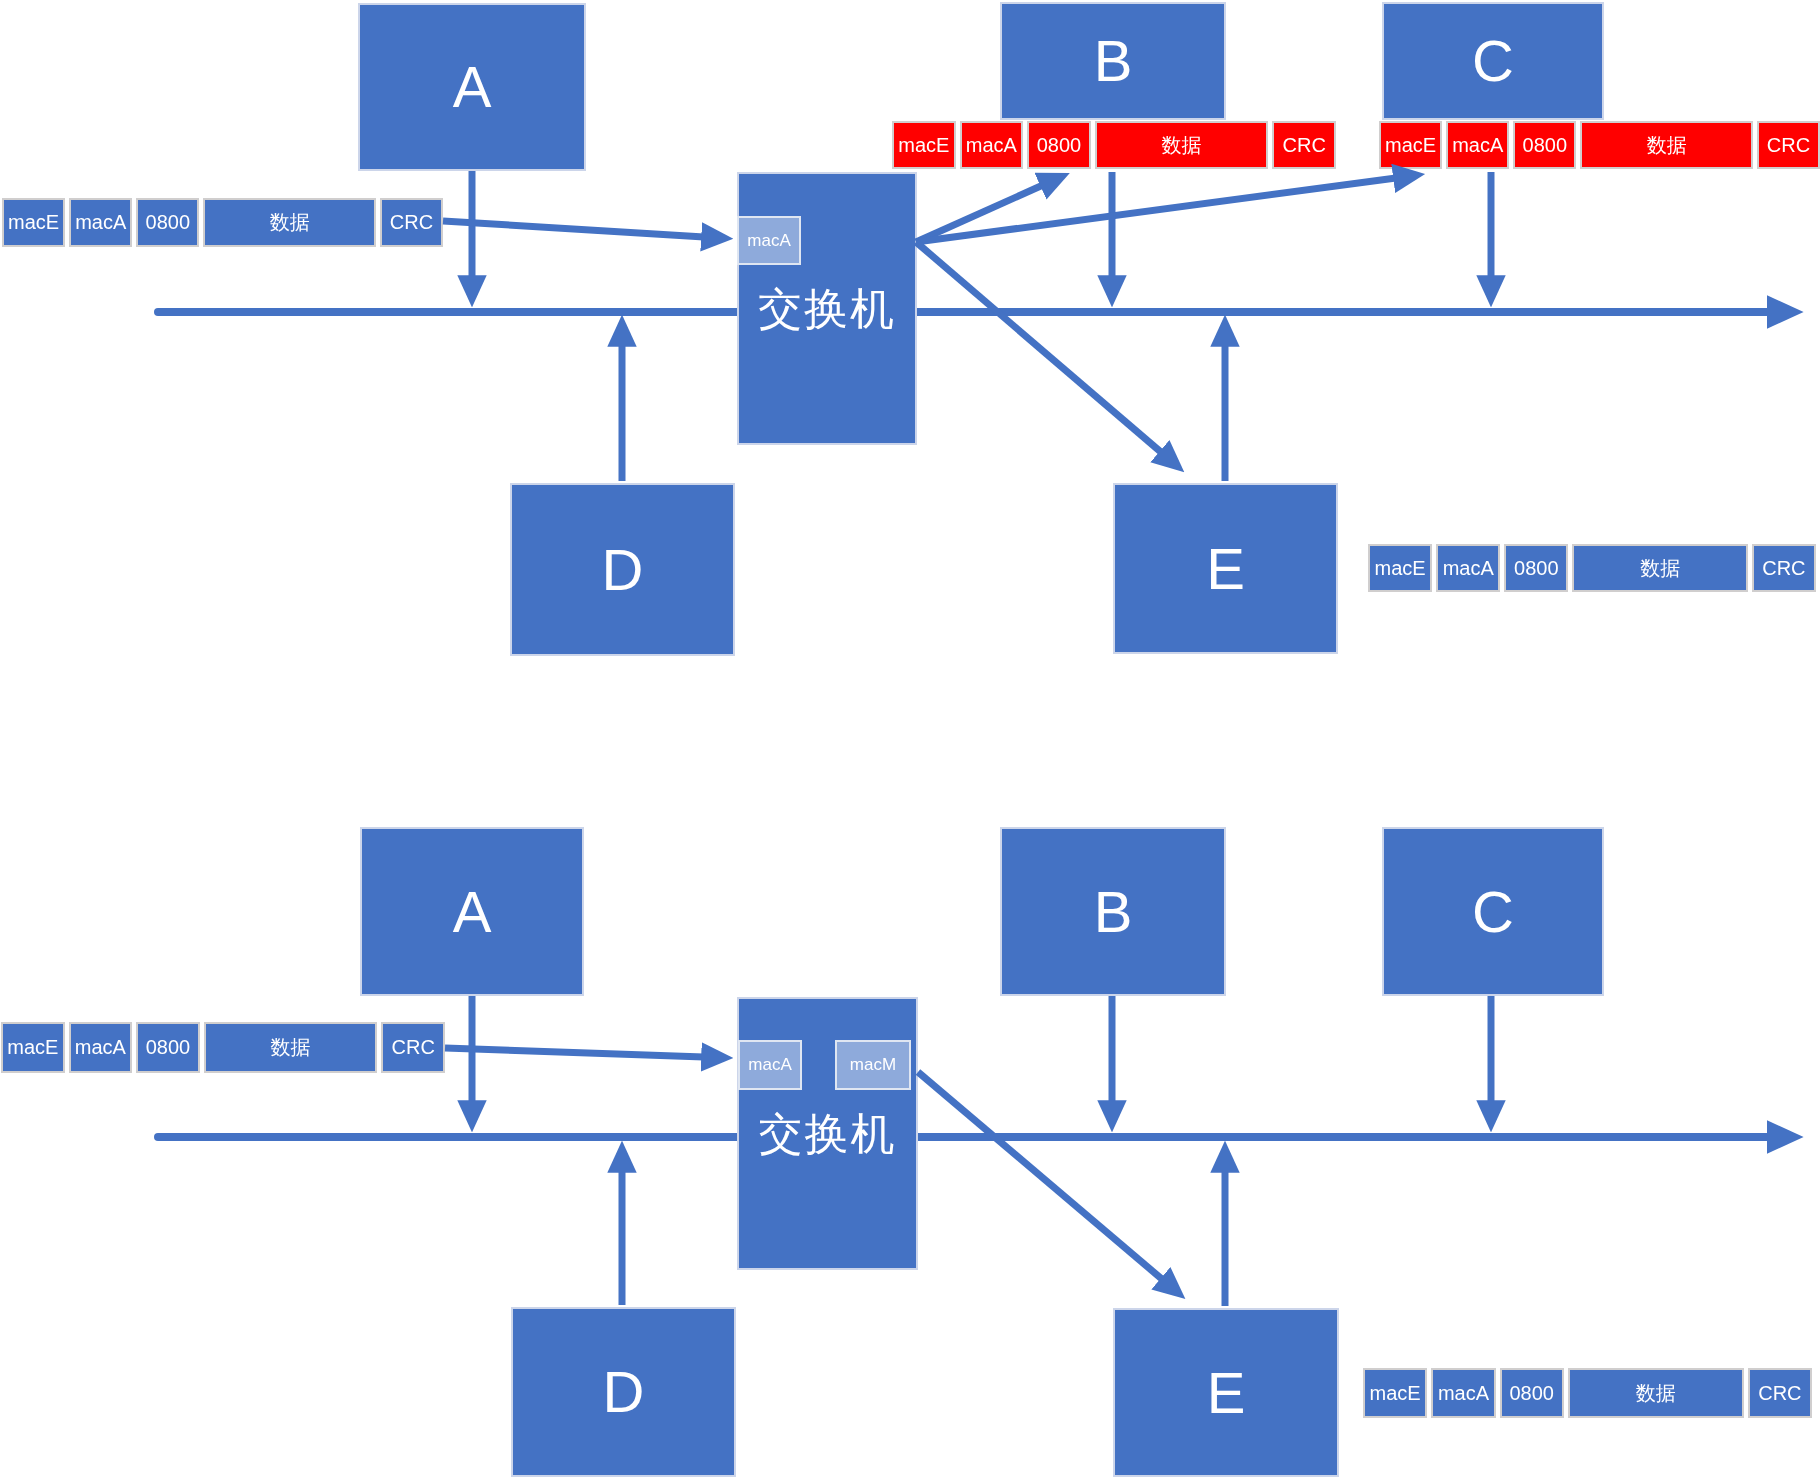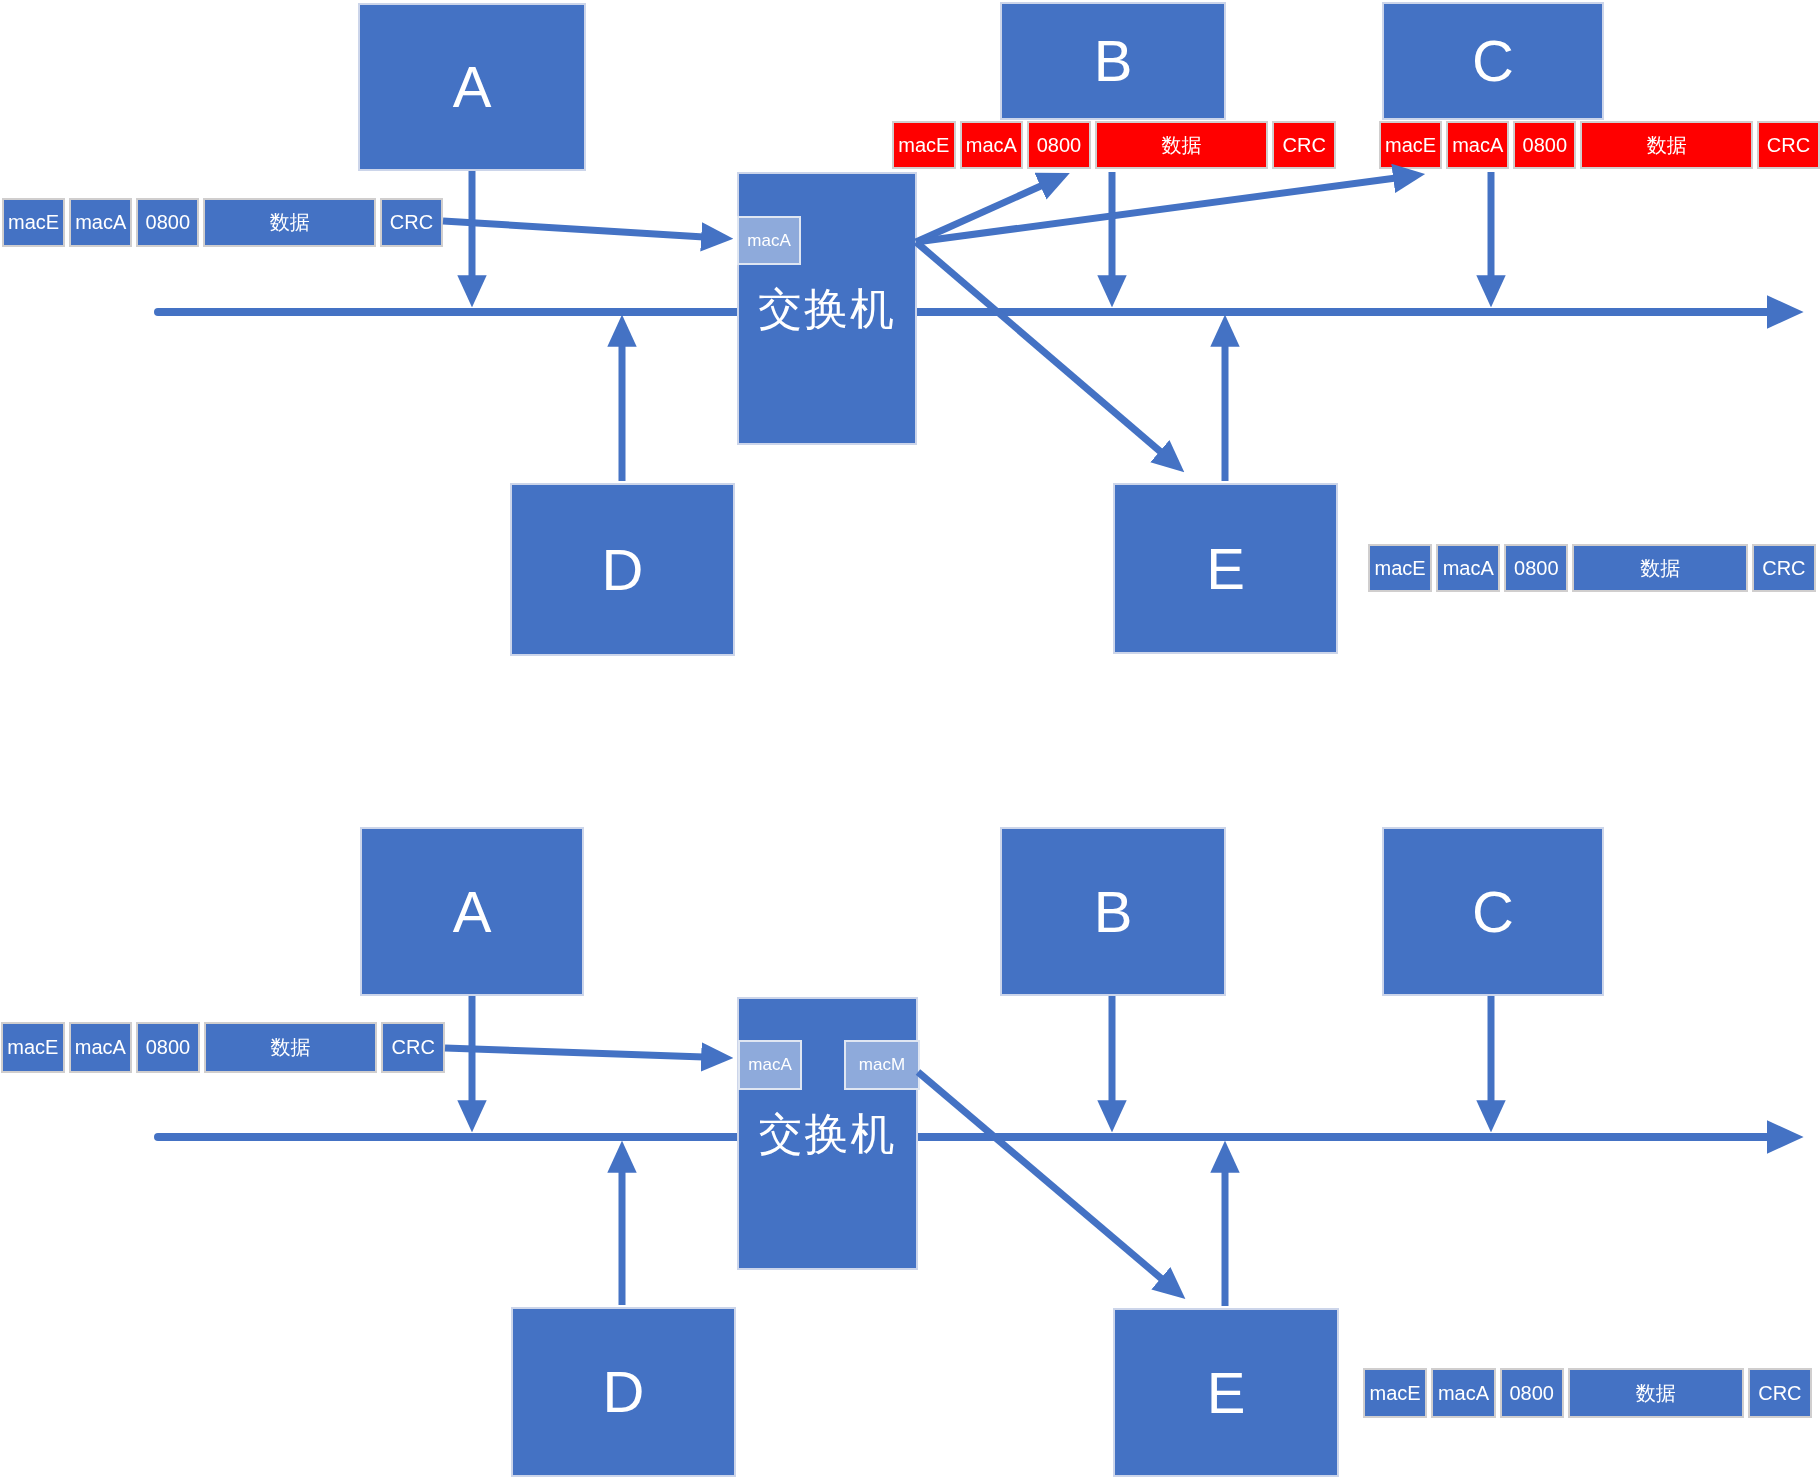--- a/index.html
+++ b/index.html
@@ -151,21 +151,21 @@
       <span class="host-letter">D</span>
     </div>
     <div class="box" style="left:1113px;top:1308px;width:226px;height:169px;">
       <span class="host-letter">E</span>
     </div>
 
     <div class="switch" style="left:737px;top:997px;width:181px;height:273px;">
       <div class="port" style="left:-1px;top:41px;width:64px;height:50px;">
         <span>macA</span>
       </div>
-      <div class="port" style="left:105px;top:41px;width:76px;height:50px;">
+      <div class="port" style="left:96px;top:41px;width:76px;height:50px;">
         <span>macM</span>
       </div>
       <div class="switch-label">交换机</div>
     </div>
 
     <div class="frame blue" style="left:1px;top:1022px;width:444px;height:51px;">
       <div class="cell c-s">macE</div>
       <div class="cell c-s">macA</div>
       <div class="cell c-s">0800</div>
       <div class="cell c-l">数据</div>

